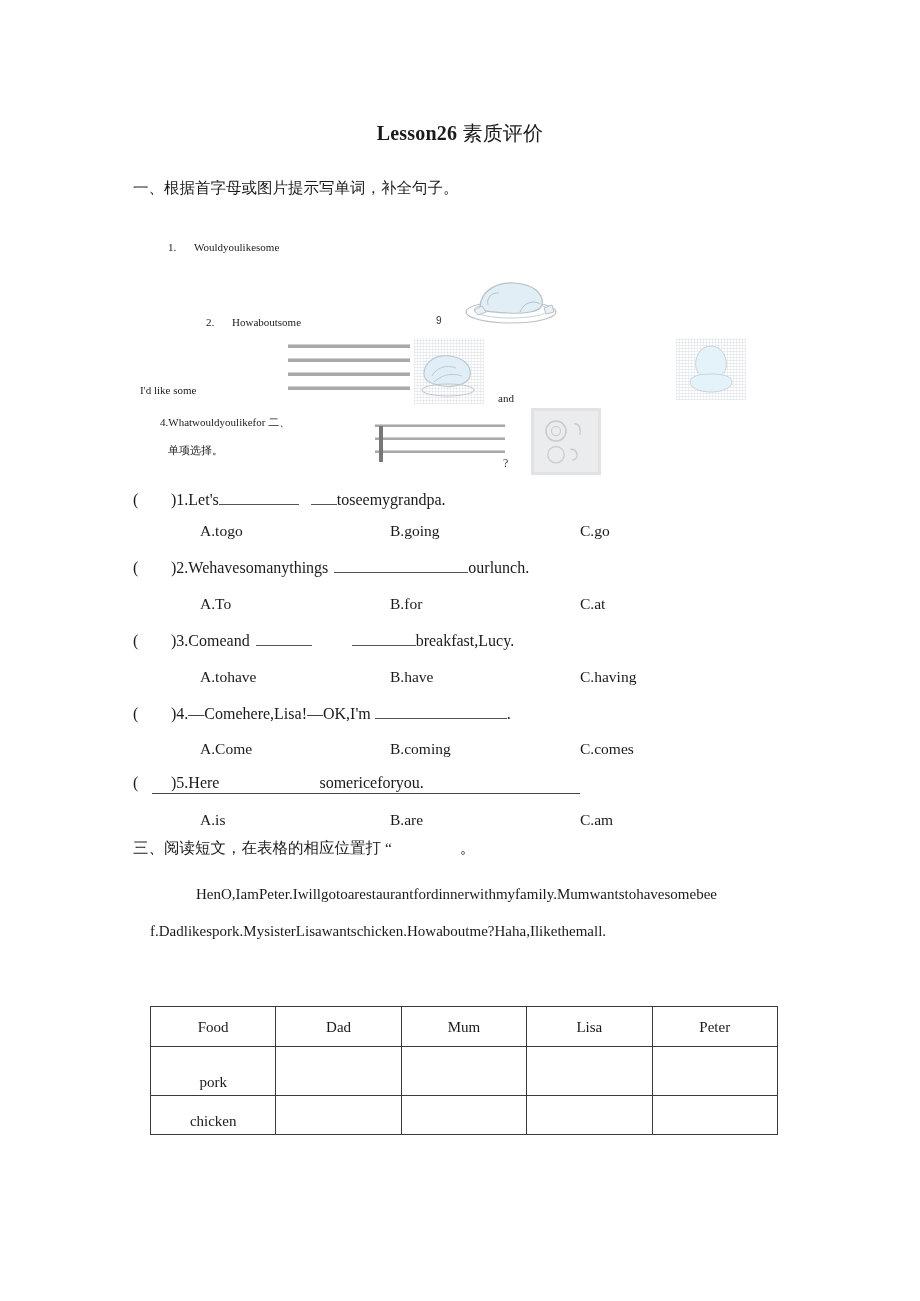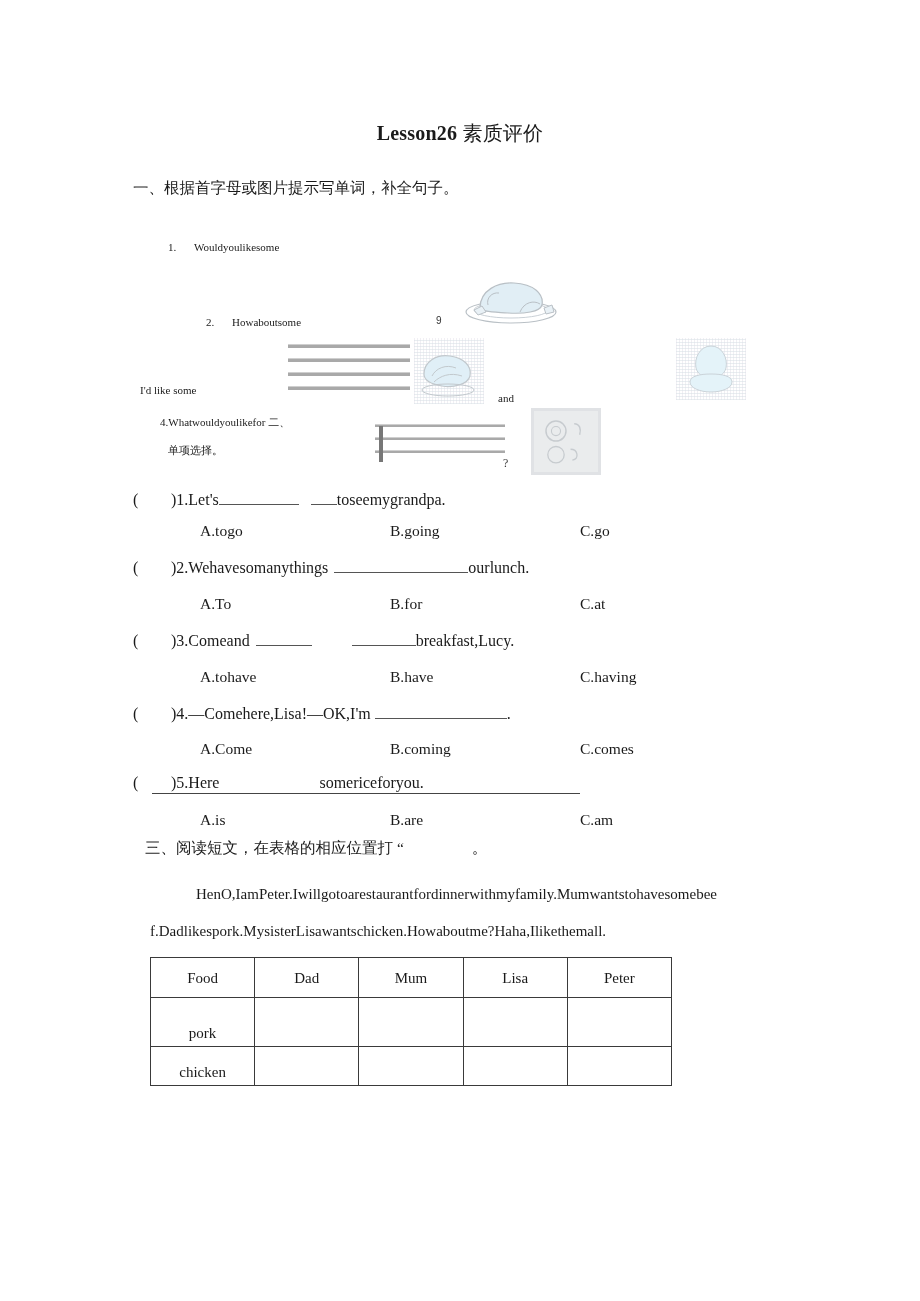--- a/index.html
+++ b/index.html
@@ -131,22 +131,22 @@
   .passage-line {
     position: absolute;
     font-size: 15px;
     white-space: nowrap;
   }
 
   
   .food-table {
     position: absolute;
     left: 150px;
-    top: 957px;
-    width: 522px;
+    top: 1006px;
+    width: 628px;
     border-collapse: collapse;
     table-layout: fixed;
   }
   .food-table td {
     border: 1px solid #3a3a3a;
     text-align: center;
     font-size: 15px;
     vertical-align: bottom;
     padding-bottom: 4px;
   }
@@ -287,21 +287,21 @@
     <span class="mc-paren">(</span><span>)</span><span>5.</span><span>Here</span><span class="blank-gap" style="width:100px;"></span><span>somericeforyou.</span>
   </div>
   <div class="q5-underline" style="left:152px; top:793px; width:428px;"></div>
 
   <div class="mc-opts" style="left:0; top:811px; width:764px;">
     <span class="opt-a">A.is</span>
     <span class="opt-b">B.are</span>
     <span class="opt-c">C.am</span>
   </div>
 
-  <div class="section-head" style="top:838px;margin-left:12px;">
+  <div class="section-head" style="top:838px;">
     <span>三、阅读短文，在表格的相应位置打 “</span>
     <span style="display:inline-block; width:64px;"></span><span>。</span>
   </div>
 
   <div class="passage-line" style="left:196px; top:886px;">HenO,IamPeter.Iwillgotoarestaurantfordinnerwithmyfamily.Mumwantstohavesomebee</div>
   <div class="passage-line" style="left:150px; top:923px;">f.Dadlikespork.MysisterLisawantschicken.Howaboutme?Haha,Ilikethemall.</div>
 
   <table class="food-table">
     <tbody>
       <tr class="hdr-row">

